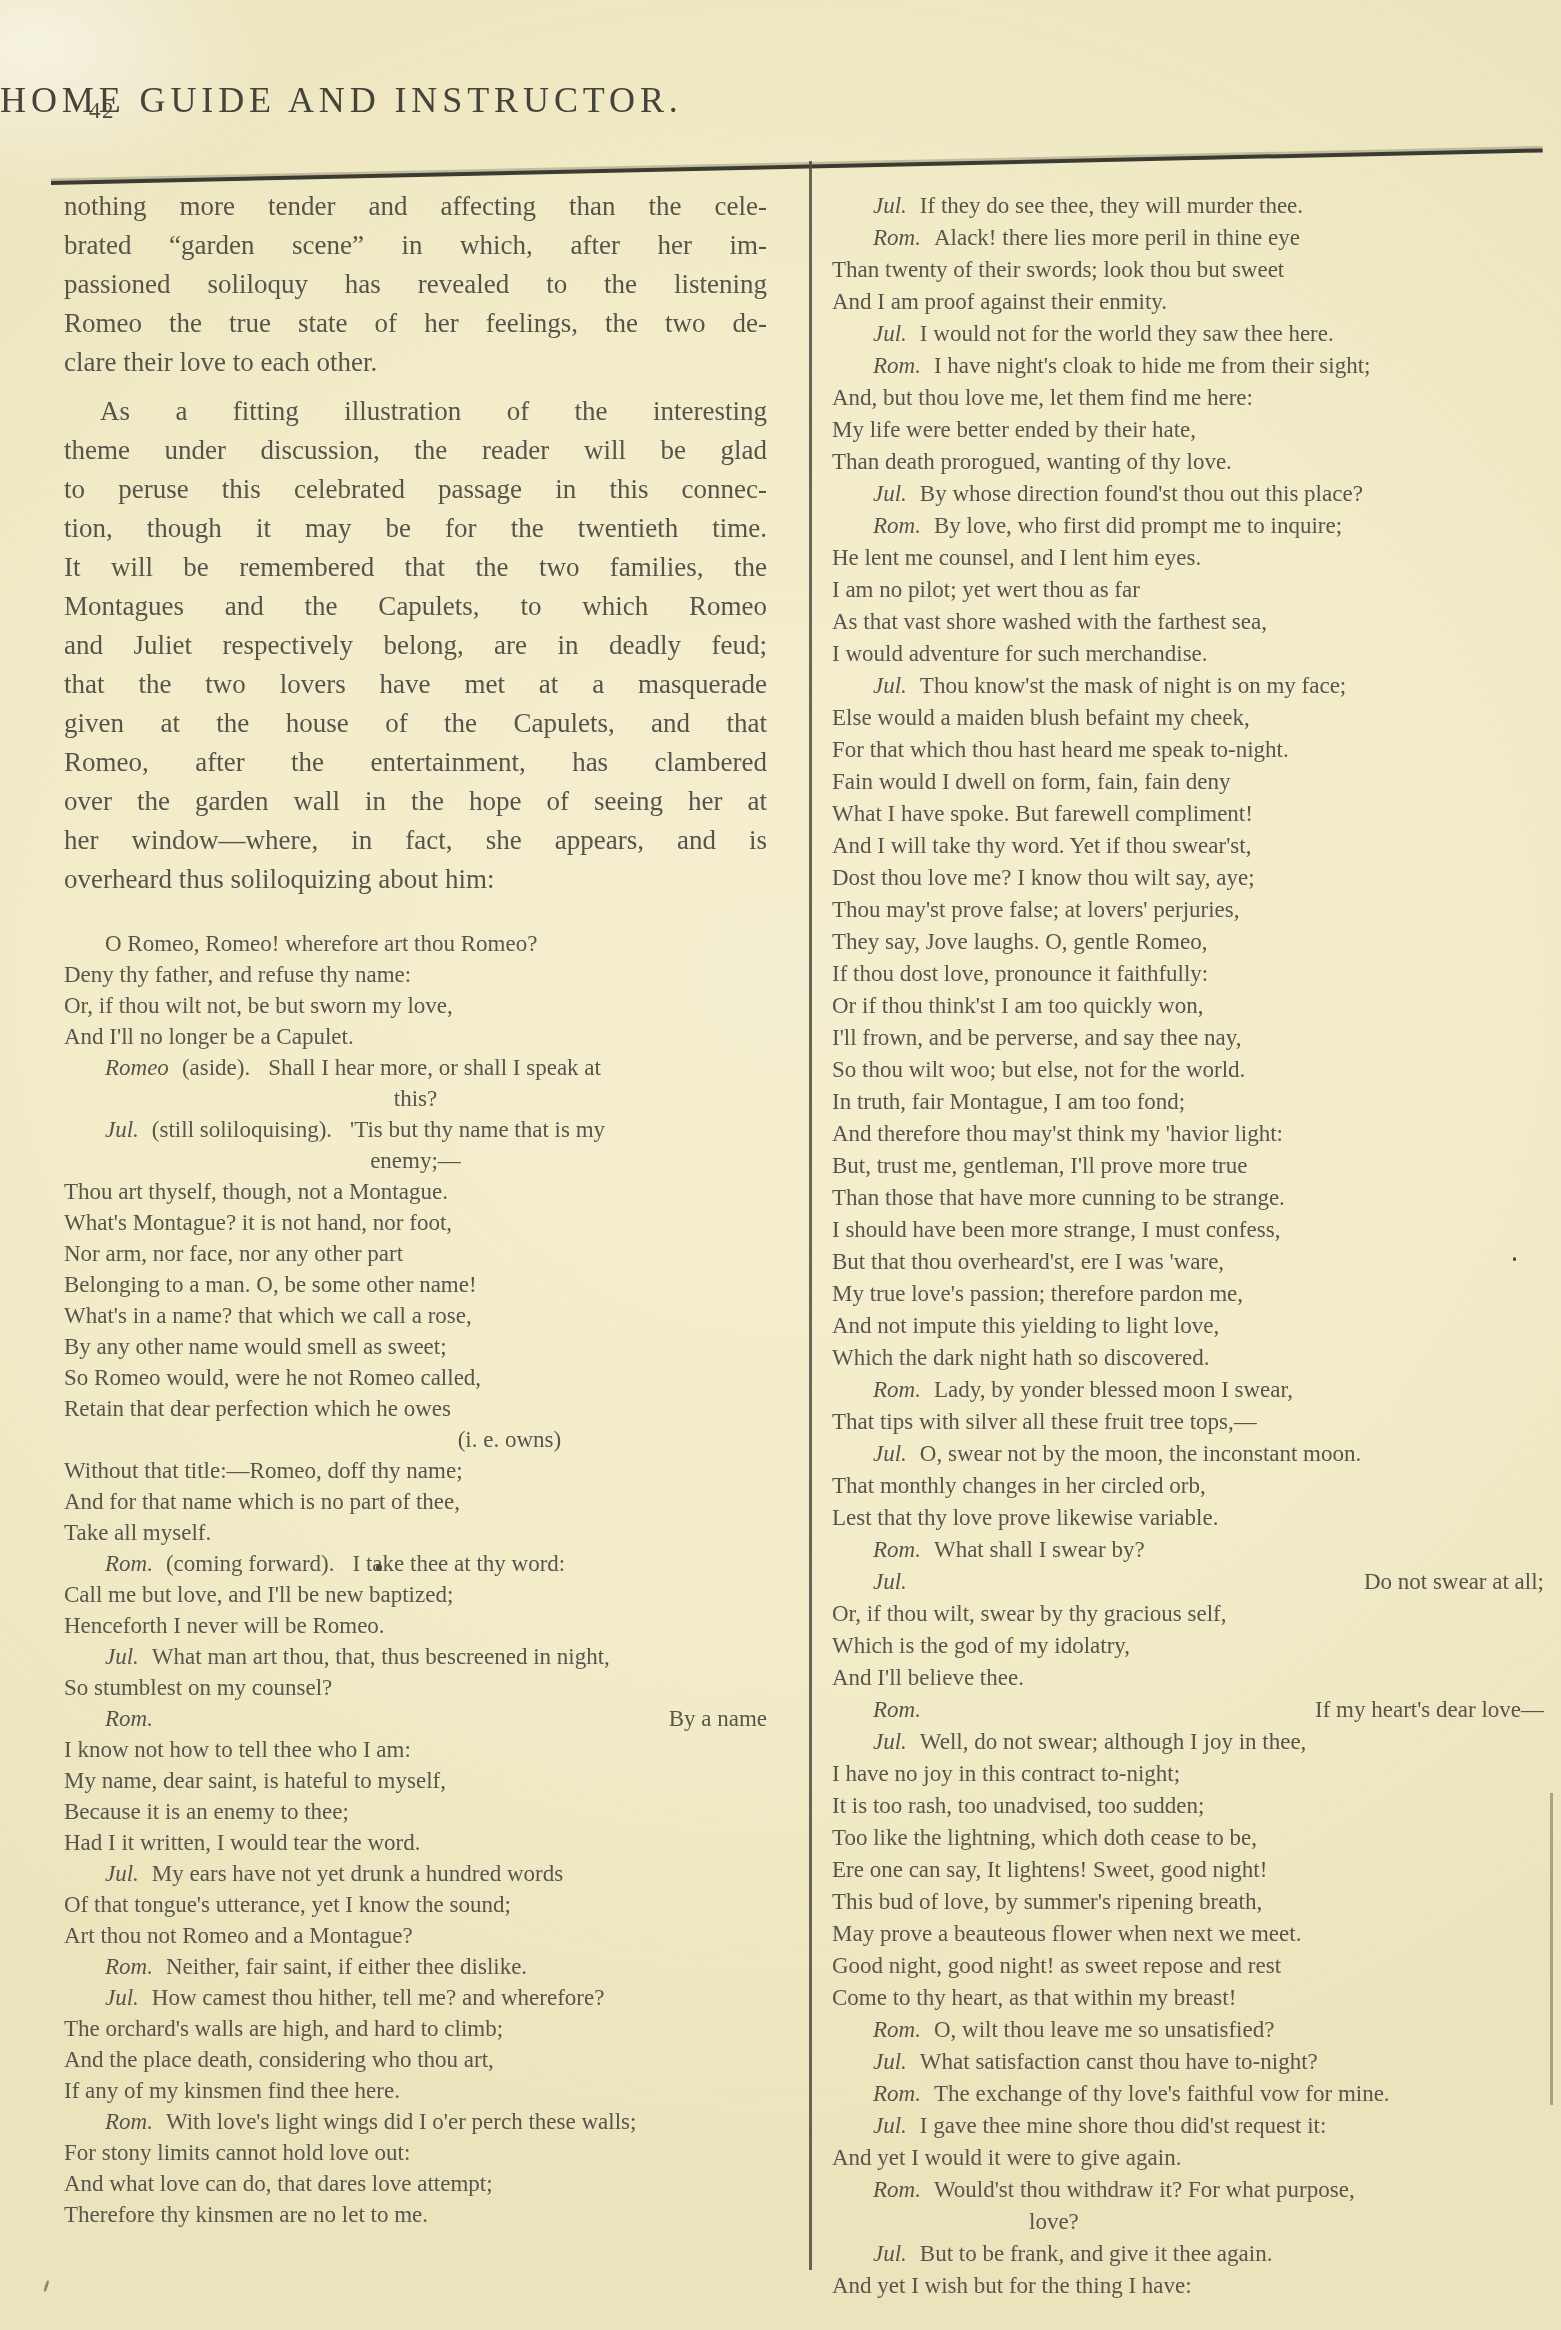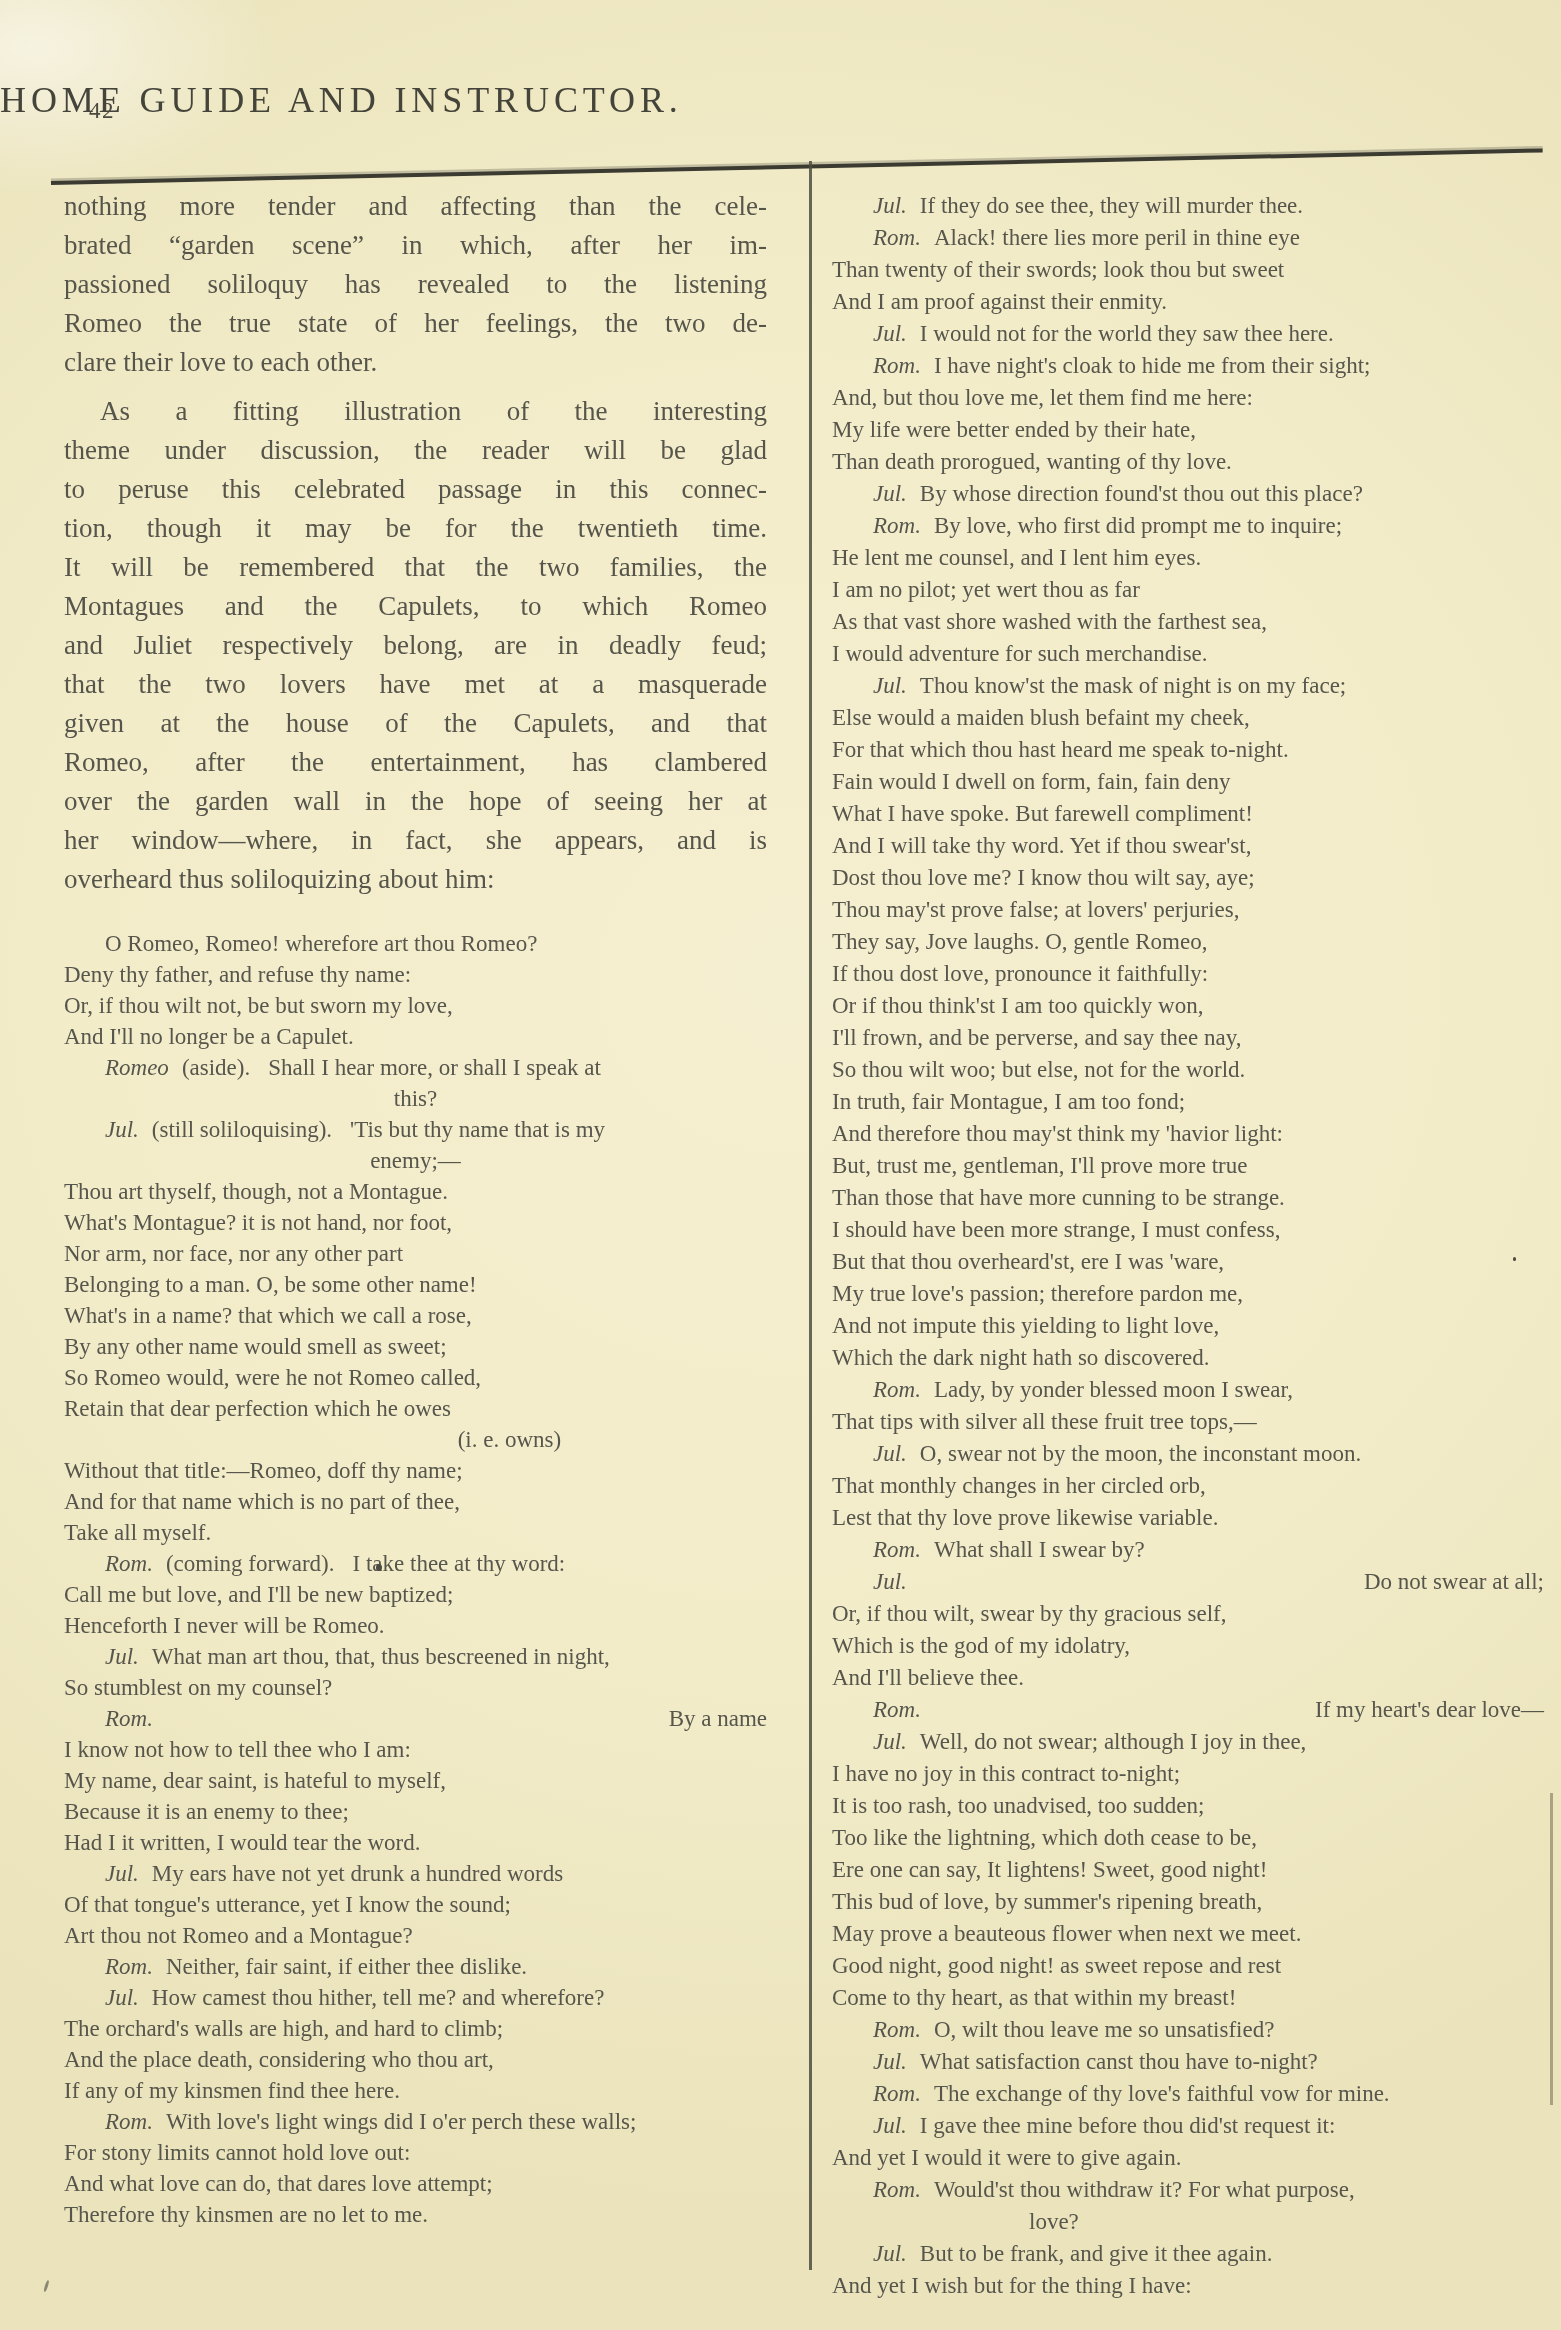--- a/index.html
+++ b/index.html
@@ -204,21 +204,21 @@
         <div class="vline n"><span class="vt">It is too rash, too unadvised, too sudden;</span></div>
         <div class="vline n"><span class="vt">Too like the lightning, which doth cease to be,</span></div>
         <div class="vline n"><span class="vt">Ere one can say, It lightens!  Sweet, good night!</span></div>
         <div class="vline n"><span class="vt">This bud of love, by summer's ripening breath,</span></div>
         <div class="vline n"><span class="vt">May prove a beauteous flower when next we meet.</span></div>
         <div class="vline n"><span class="vt">Good night, good night! as sweet repose and rest</span></div>
         <div class="vline n"><span class="vt">Come to thy heart, as that within my breast!</span></div>
         <div class="vline i"><span class="sp">Rom.</span><span class="vt">O, wilt thou leave me so unsatisfied?</span></div>
         <div class="vline i"><span class="sp">Jul.</span><span class="vt">What satisfaction canst thou have to-night?</span></div>
         <div class="vline i"><span class="sp">Rom.</span><span class="vt">The exchange of thy love's faithful vow for mine.</span></div>
-        <div class="vline i"><span class="sp">Jul.</span><span class="vt">I gave thee mine before thou did'st request it:</span></div>
+        <div class="vline i"><span class="sp">Jul.</span><span class="vt">I gave thee mine shore thou did'st request it:</span></div>
         <div class="vline n"><span class="vt">And yet I would it were to give again.</span></div>
         <div class="vline i"><span class="sp">Rom.</span><span class="vt">Would'st thou withdraw it?  For what purpose,</span></div>
         <div class="vline h"><span class="vt">love?</span></div>
         <div class="vline i"><span class="sp">Jul.</span><span class="vt">But to be frank, and give it thee again.</span></div>
         <div class="vline n"><span class="vt">And yet I wish but for the thing I have:</span></div>
       </div>
     </div>
   <div class="speck s1"></div>
   <div class="speck s2"></div>
   <div class="speck s3"></div>

